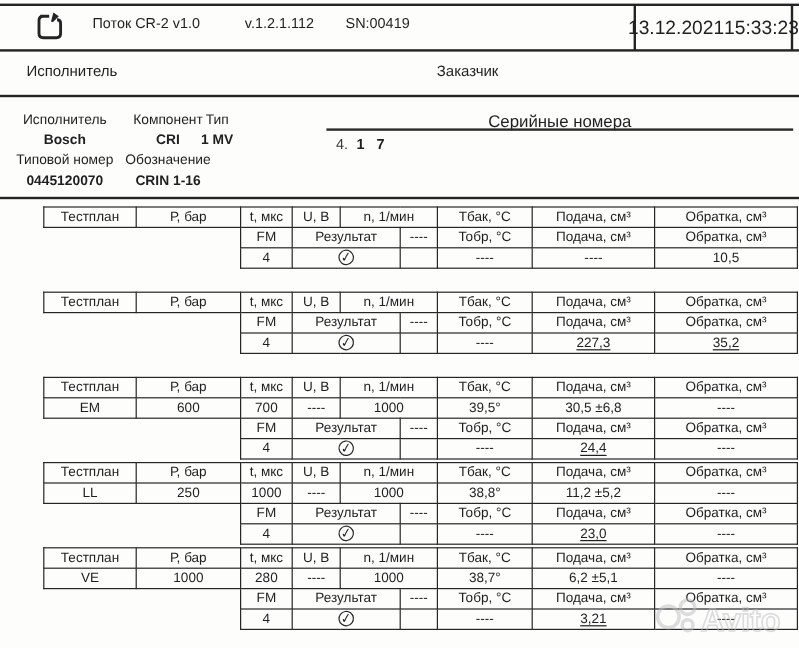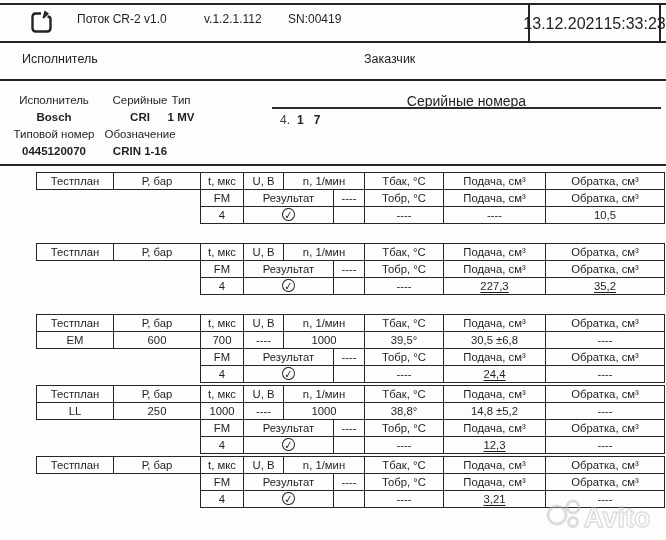--- a/index.html
+++ b/index.html
@@ -83,21 +83,21 @@
   </div>
 
   <span class="party" style="left:22px">Исполнитель</span>
   <span class="party" style="left:364px">Заказчик</span>
 
   <span class="cmp" style="left:14px;top:93px;width:80px">Исполнитель</span>
   <span class="cmp b" style="left:14px;top:110px;width:80px">Bosch</span>
   <span class="cmp" style="left:6px;top:127px;width:96px">Типовой номер</span>
   <span class="cmp b" style="left:6px;top:144px;width:96px">0445120070</span>
 
-  <span class="cmp" style="left:98px;top:93px;width:84px">Серийные</span>
+  <span class="cmp" style="left:98px;top:93px;width:84px">Компонент</span>
   <span class="cmp b" style="left:98px;top:110px;width:84px">CRI</span>
   <span class="cmp" style="left:98px;top:127px;width:84px">Обозначение</span>
   <span class="cmp b" style="left:98px;top:144px;width:84px">CRIN 1-16</span>
 
   <span class="cmp" style="left:158px;top:93px;width:46px">Тип</span>
   <span class="cmp b" style="left:158px;top:110px;width:46px">1 MV</span>
 
   <span class="serials-label">Серийные номера</span>
   <div class="serial-line"></div>
   <div class="serials-val">
@@ -276,39 +276,39 @@
         <td>Подача, см³</td>
         <td>Обратка, см³</td>
       </tr>
       <tr>
         <td>LL</td>
         <td>250</td>
         <td>1000</td>
         <td>----</td>
         <td colspan="2">1000</td>
         <td>38,8°</td>
-        <td>14,8 ±5,2</td>
-        <td>----</td>
-      </tr>
-      <tr>
-        <td colspan="2" class="noborder"></td>
-        <td>FM</td>
-        <td colspan="2">Результат</td>
-        <td>----</td>
-        <td>Тобр, °С</td>
-        <td>Подача, см³</td>
-        <td>Обратка, см³</td>
-      </tr>
-      <tr>
-        <td colspan="2" class="noborder"></td>
-        <td>4</td>
-        <td colspan="2"><span class="check">✓</span></td>
-        <td></td>
-        <td>----</td>
-        <td class="u">12,3</td>
+        <td>11,2 ±5,2</td>
+        <td>----</td>
+      </tr>
+      <tr>
+        <td colspan="2" class="noborder"></td>
+        <td>FM</td>
+        <td colspan="2">Результат</td>
+        <td>----</td>
+        <td>Тобр, °С</td>
+        <td>Подача, см³</td>
+        <td>Обратка, см³</td>
+      </tr>
+      <tr>
+        <td colspan="2" class="noborder"></td>
+        <td>4</td>
+        <td colspan="2"><span class="check">✓</span></td>
+        <td></td>
+        <td>----</td>
+        <td class="u">23,0</td>
         <td>----</td>
       </tr>
     </tbody>
       </table>
   </div>
 
   <div class="test-block" style="top:456px">
     <table>
       <colgroup>
           <col style="width:77px">
@@ -324,20 +324,30 @@
       <tbody>
           <tr>
         <td>Тестплан</td>
         <td>Р, бар</td>
         <td>t, мкс</td>
         <td>U, В</td>
         <td colspan="2">n, 1/мин</td>
         <td>Тбак, °С</td>
         <td>Подача, см³</td>
         <td>Обратка, см³</td>
+      </tr>
+      <tr>
+        <td>VE</td>
+        <td>1000</td>
+        <td>280</td>
+        <td>----</td>
+        <td colspan="2">1000</td>
+        <td>38,7°</td>
+        <td>6,2 ±5,1</td>
+        <td>----</td>
       </tr>
       <tr>
         <td colspan="2" class="noborder"></td>
         <td>FM</td>
         <td colspan="2">Результат</td>
         <td>----</td>
         <td>Тобр, °С</td>
         <td>Подача, см³</td>
         <td>Обратка, см³</td>
       </tr>

